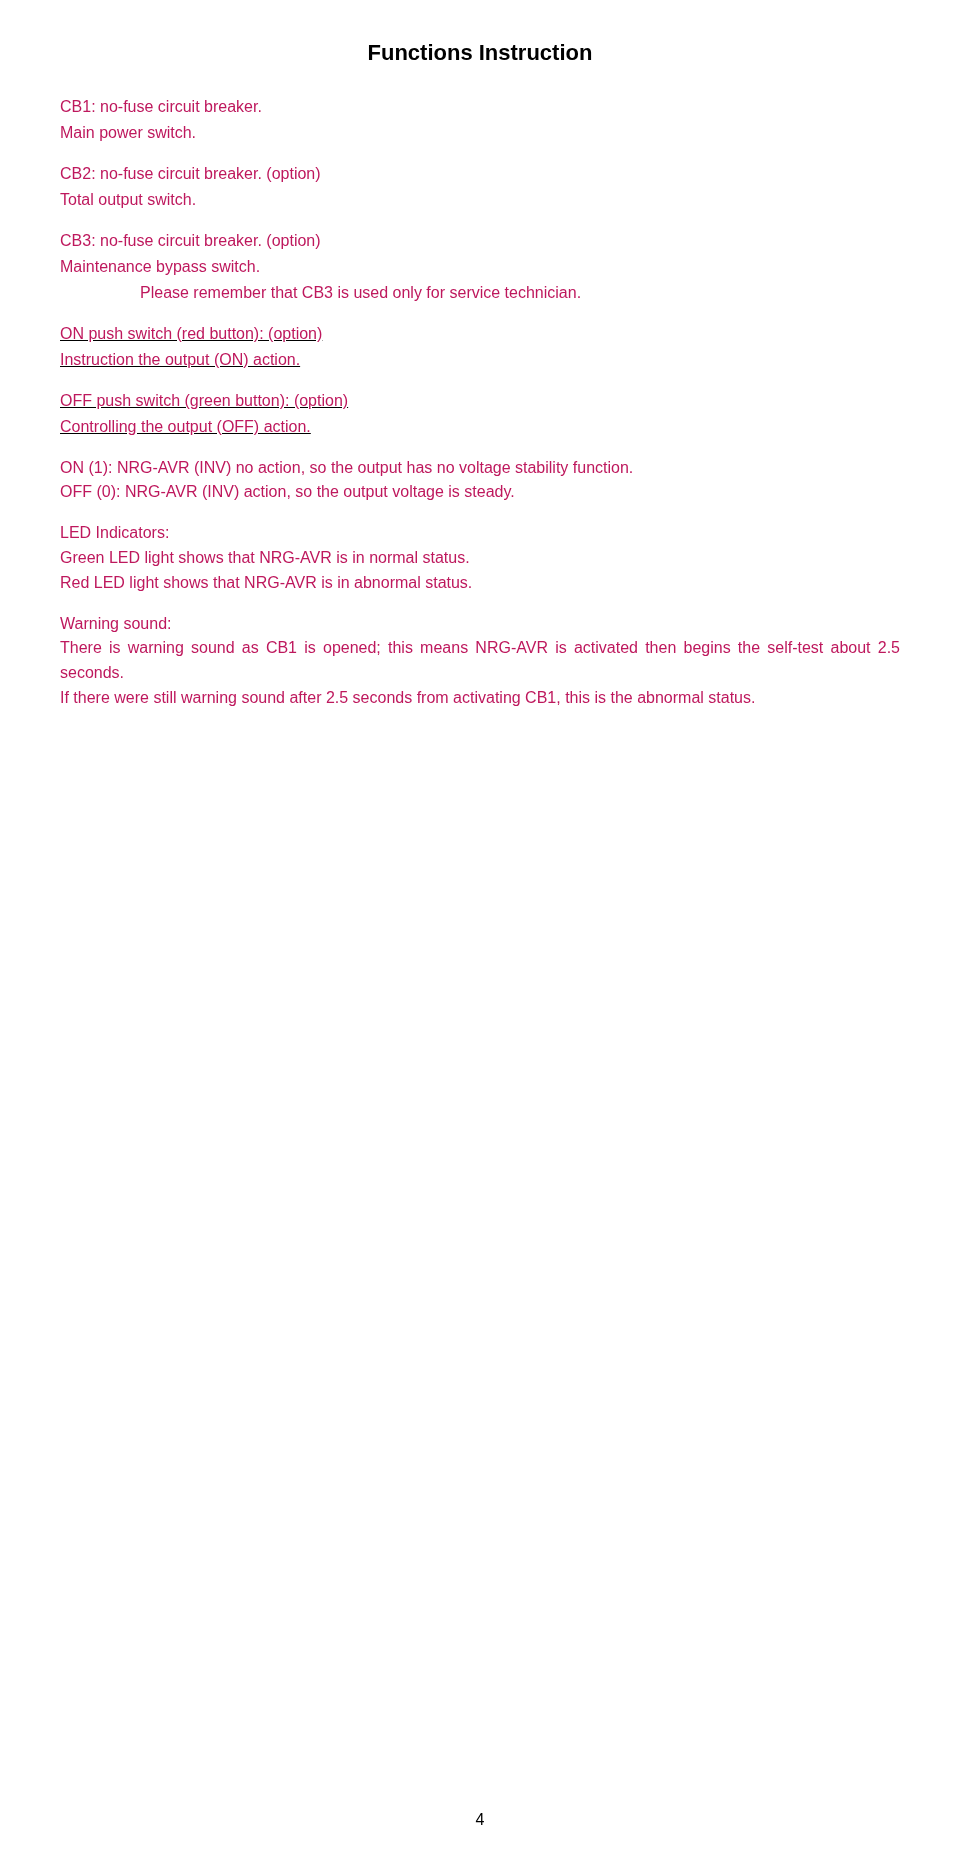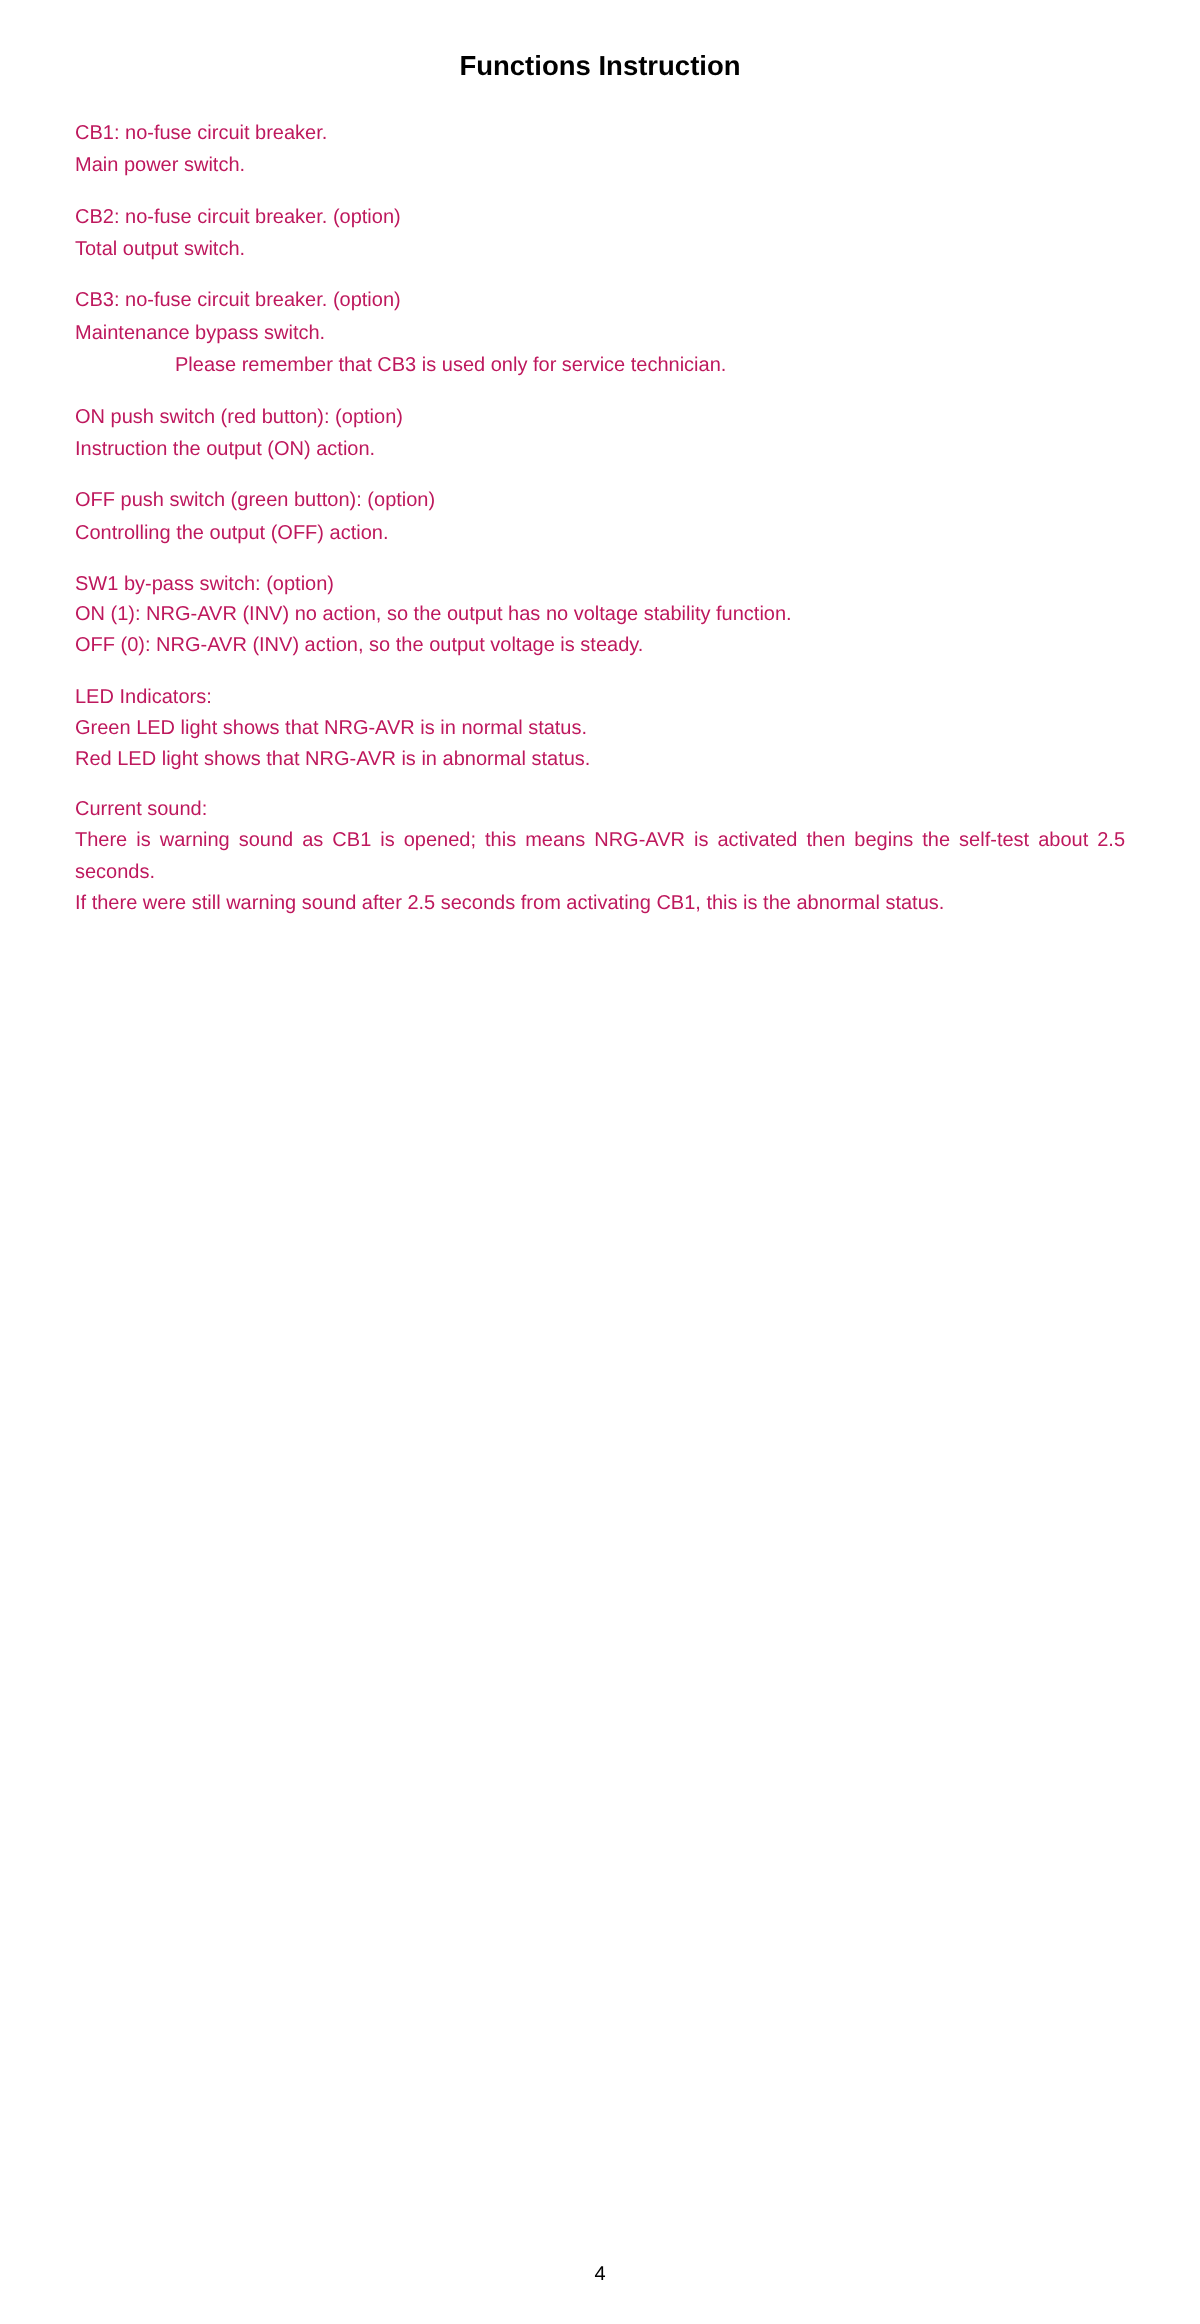--- a/index.html
+++ b/index.html
@@ -66,20 +66,21 @@
 
     .cb1-section p,
     .cb2-section p,
     .cb3-section p {
       font-size: 16px;
       line-height: 1.6;
     }
 
     .two-line-section {
       margin-bottom: 16px;
+      text-decoration: underline;
     }
 
     .two-line-section p {
       font-size: 16px;
       line-height: 1.6;
     }
   </style>
 </head>
 <body>
 
@@ -107,33 +108,32 @@
     <p>ON push switch (red button): (option)</p>
     <p>Instruction the output (ON) action.</p>
   </div>
 
   <div class="section two-line-section">
     <p>OFF push switch (green button): (option)</p>
     <p>Controlling the output (OFF) action.</p>
   </div>
 
   <div class="section">
-    <p>SW1 by-pass switch: (option)</p>
     <p>ON (1): NRG-AVR (INV) no action, so the output has no voltage stability function.</p>
     <p>OFF (0): NRG-AVR (INV) action, so the output voltage is steady.</p>
   </div>
 
   <div class="section">
     <p>LED Indicators:</p>
     <p>Green LED light shows that NRG-AVR is in normal status.</p>
     <p>Red LED light shows that NRG-AVR is in abnormal status.</p>
   </div>
 
 
   <div class="section">
-    <p>Current sound:</p>
+    <p>Warning sound:</p>
     <p class="justified">There is warning sound as CB1 is opened; this means NRG-AVR is activated then begins the self-test about 2.5 seconds.</p>
     <p class="justified">If there were still warning sound after 2.5 seconds from activating CB1, this is the abnormal status.</p>
   </div>
 
   <div class="page-number">4</div>
 
 </div>
 
 </body></html>

